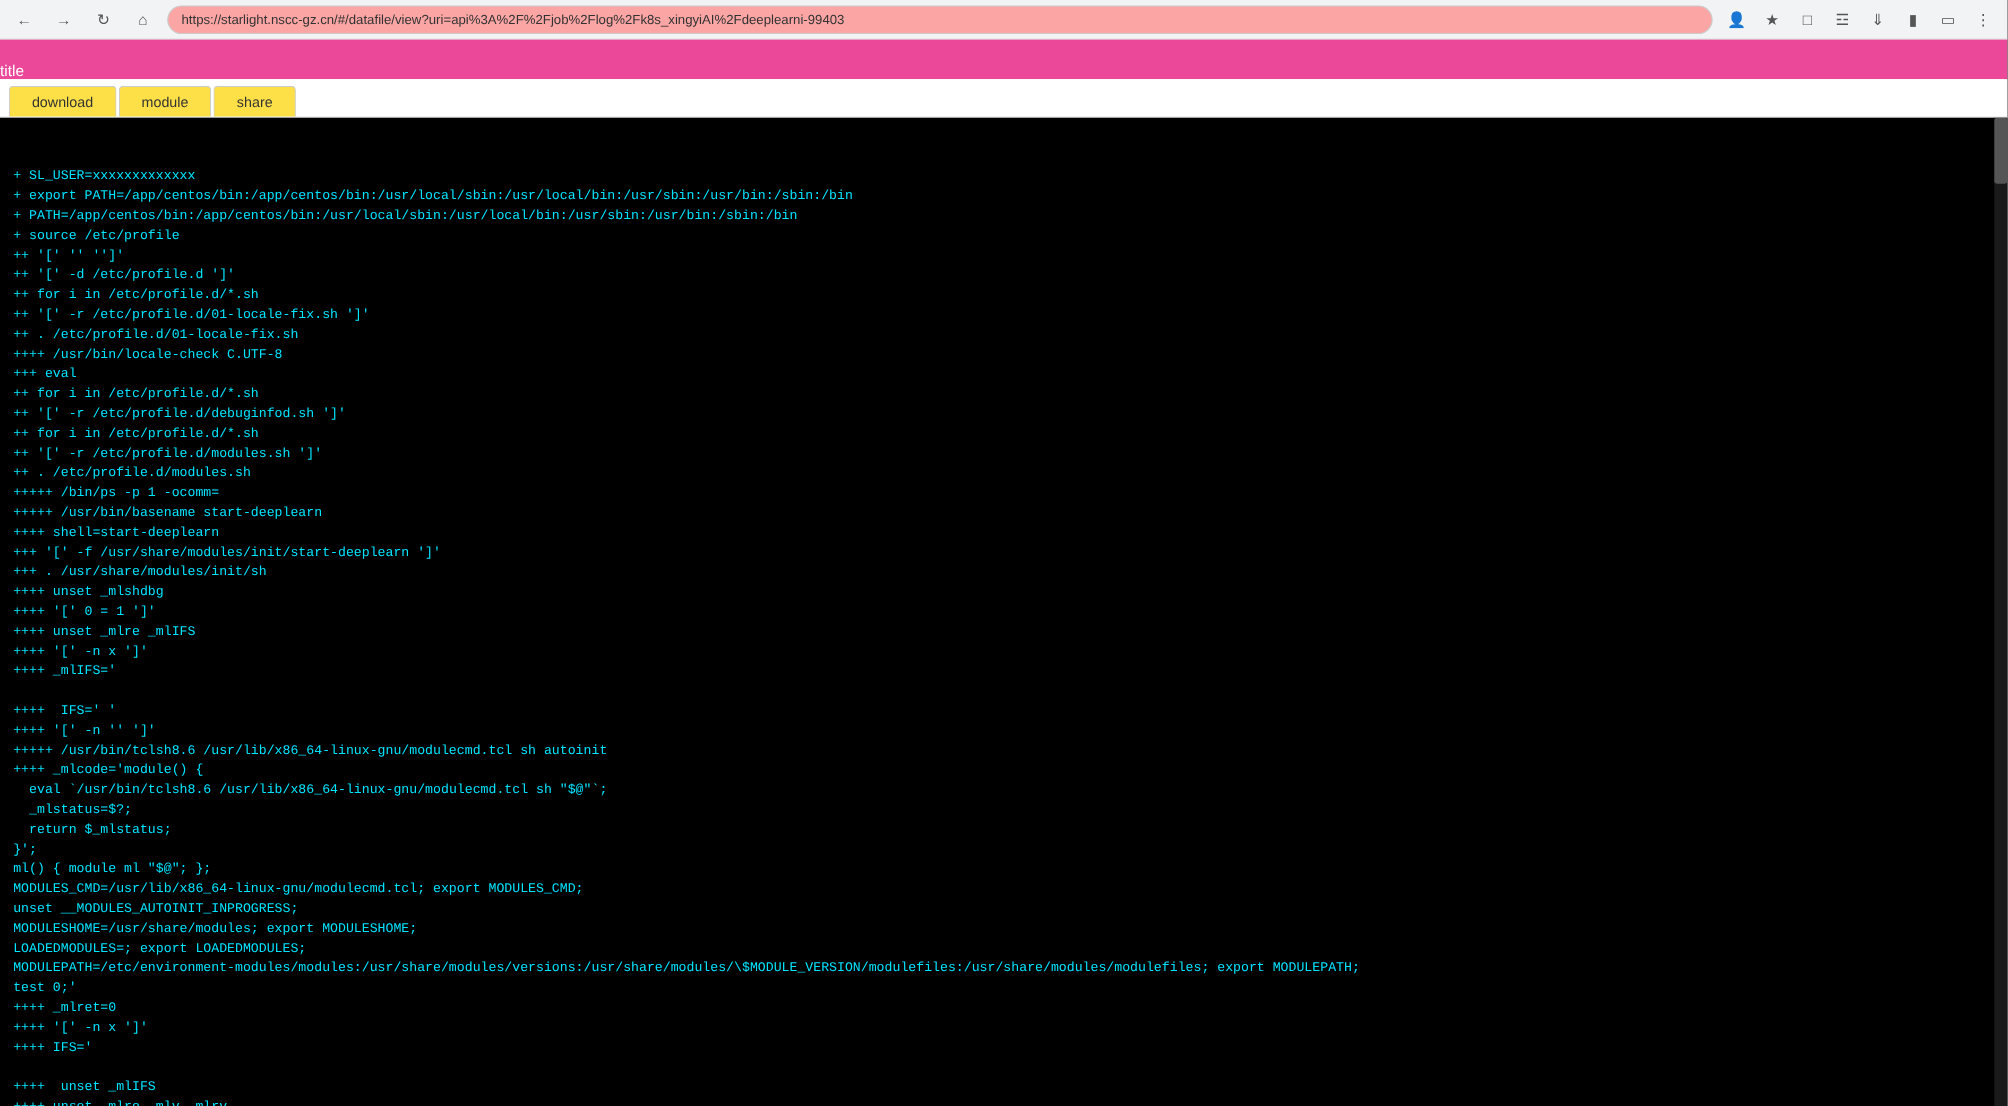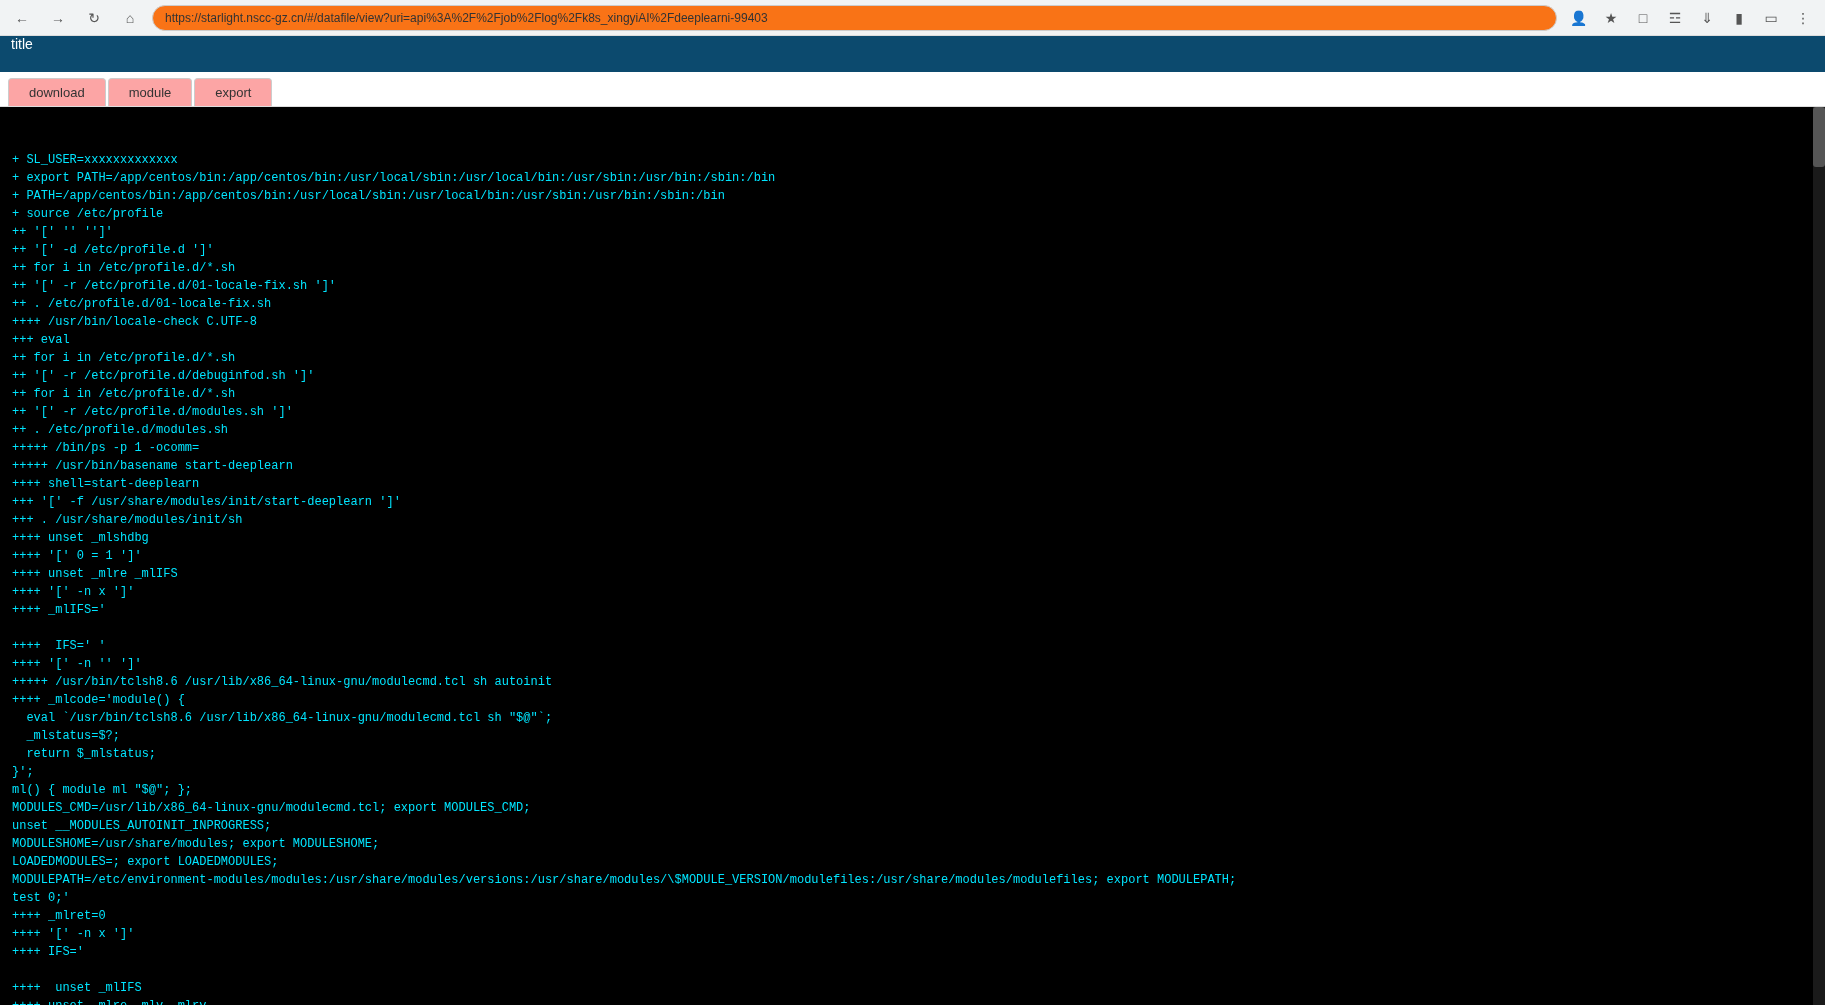--- a/index.html
+++ b/index.html
@@ -36,21 +36,21 @@
       align-items: center;
       justify-content: center;
       border-radius: 50%;
       font-size: 14px;
       color: #555;
     }
 
     .address-bar {
       flex: 1;
       height: 26px;
-      background: #f97316;
+      background: #fca5a5;
       border: 1px solid #ccc;
       border-radius: 13px;
       padding: 0 12px;
       font-size: 12px;
       color: #333;
       display: flex;
       align-items: center;
     }
 
     .browser-actions {
@@ -67,25 +67,25 @@
       display: flex;
       align-items: center;
       justify-content: center;
       border-radius: 4px;
       font-size: 14px;
       color: #555;
     }
 
     
     .title-bar {
-      background: #0c4a6e;
+      background: #ec4899;
       height: 36px;
       display: flex;
-      align-items: flex-start;
-      padding: 0 11px;
+      align-items: flex-end;
+      padding: 0 0;
     }
 
     .title-bar span {
       color: #fff;
       font-size: 14px;
       font-weight: 500;
     }
 
     
     .tab-bar {
@@ -93,21 +93,21 @@
       background: #fff;
       border-bottom: 1px solid #ddd;
       padding: 6px 8px 0;
       gap: 2px;
     }
 
     .tab-btn {
       padding: 6px 20px;
       border: 1px solid #ccc;
       border-bottom: none;
-      background: #fca5a5;
+      background: #fde047;
       cursor: pointer;
       font-size: 13px;
       color: #333;
       border-radius: 4px 4px 0 0;
     }
 
     
     .terminal {
       background: #000;
       color: #00e5ff;
@@ -164,21 +164,21 @@
   </div>
 </div>
 
 <div class="title-bar">
   <span>title</span>
 </div>
 
 <div class="tab-bar">
   <button class="tab-btn">download</button>
   <button class="tab-btn">module</button>
-  <button class="tab-btn">export</button>
+  <button class="tab-btn">share</button>
 </div>
 
 <div class="terminal">
   <div>+ SL_USER=xxxxxxxxxxxxx
 + export PATH=/app/centos/bin:/app/centos/bin:/usr/local/sbin:/usr/local/bin:/usr/sbin:/usr/bin:/sbin:/bin
 + PATH=/app/centos/bin:/app/centos/bin:/usr/local/sbin:/usr/local/bin:/usr/sbin:/usr/bin:/sbin:/bin
 + source /etc/profile
 ++ '[' '' '']'
 ++ '[' -d /etc/profile.d ']'
 ++ for i in /etc/profile.d/*.sh

